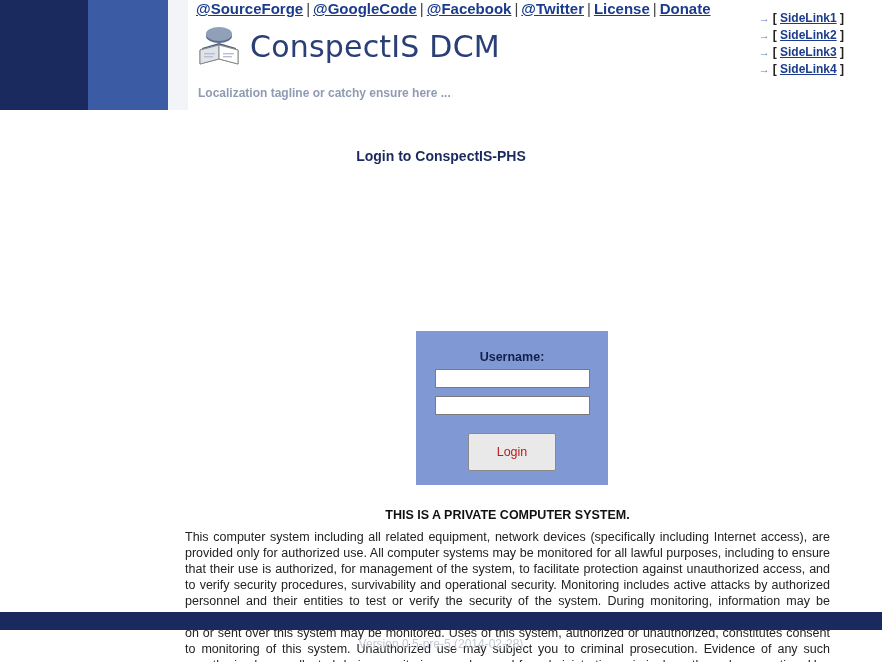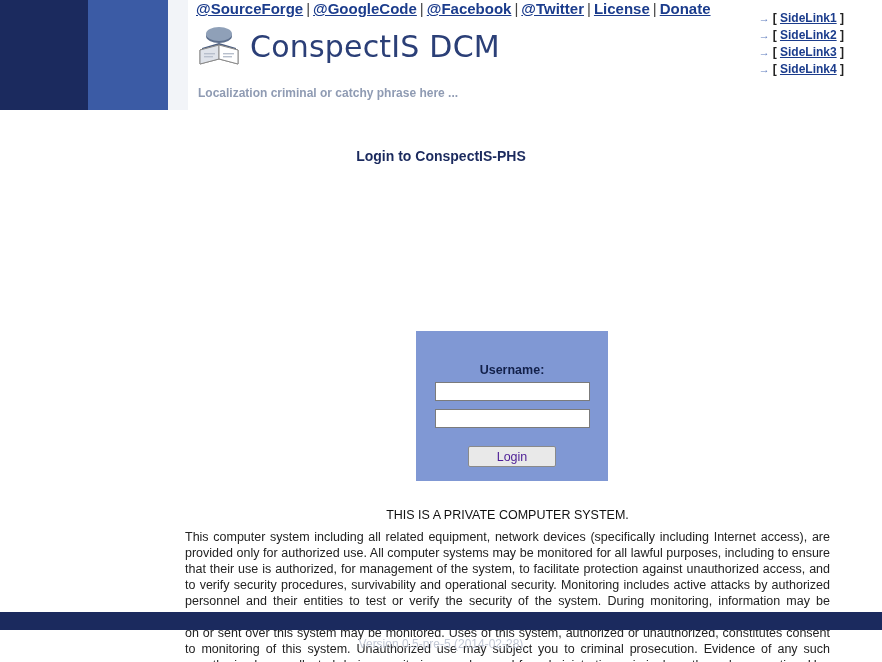--- a/index.html
+++ b/index.html
@@ -133,21 +133,21 @@
     font-weight: bold;
     color: #1b2a5e;
     margin-top: 18px;
   }
 
   .login-box {
     position: absolute;
     left: 416px; top: 221px;
     width: 192px;
     background: #8098d4;
-    padding: 30px 0 14px 0;
+    padding: 17px 0 14px 0;
     text-align: center;
   }
   .login-box .lbl {
     font-size: 12.5px;
     font-weight: bold;
     color: #12204a;
     margin: 2px 0 5px 0;
   }
   .login-box input[type="text"],
   .login-box input[type="password"] {
@@ -156,38 +156,38 @@
     border: 1px solid #7b7b7b;
     background: #ffffff;
     font-family: "Liberation Sans", sans-serif;
     font-size: 12px;
     padding: 1px 2px;
     margin-bottom: 8px;
   }
   .login-box .btn {
     margin-top: 10px;
     width: 88px;
-    height: 21px;
+    height: 38px;
     background: #e9e9e9;
     border: 1px solid #8a8a8a;
     border-radius: 2px;
     font-family: "Liberation Sans", sans-serif;
     font-size: 12.5px;
-    color: #4c1d95;
+    color: #b91c1c;
     cursor: pointer;
   }
 
   .notice {
     position: absolute;
     left: 185px; top: 398px;
     width: 645px;
   }
   .notice .headline {
     text-align: center;
-    font-weight: normal;
+    font-weight: bold;
     font-size: 12.5px;
     color: #111;
     margin-bottom: 7px;
   }
   .notice .body {
     text-align: justify;
     font-size: 12.5px;
     line-height: 16px;
     color: #222;
   }
@@ -241,21 +241,21 @@
           <path d="M23 21 L42 26 L42 40 L23 35 Z" fill="#ffffff" stroke="#8a8a8a" stroke-width="1"></path>
           <rect x="8" y="29" width="11" height="1.4" fill="#b7bfcc"></rect>
           <rect x="8" y="32" width="9" height="1.4" fill="#b7bfcc"></rect>
           <rect x="27" y="29" width="11" height="1.4" fill="#b7bfcc"></rect>
           <rect x="27" y="32" width="9" height="1.4" fill="#b7bfcc"></rect>
         </svg>
       </span>
       <span class="title">ConspectIS DCM</span>
     </div>
 
-    <div class="tagline">Localization criminal or catchy phrase here ...</div>
+    <div class="tagline">Localization tagline or catchy ensure here ...</div>
 
     <div class="sidelinks">
       <div class="row">
         <span class="arrow">→</span><span class="br">[</span>
         <a href="#">SideLink1</a>
         <span class="br">]</span>
       </div>
       <div class="row">
         <span class="arrow">→</span><span class="br">[</span>
         <a href="#">SideLink2</a>

